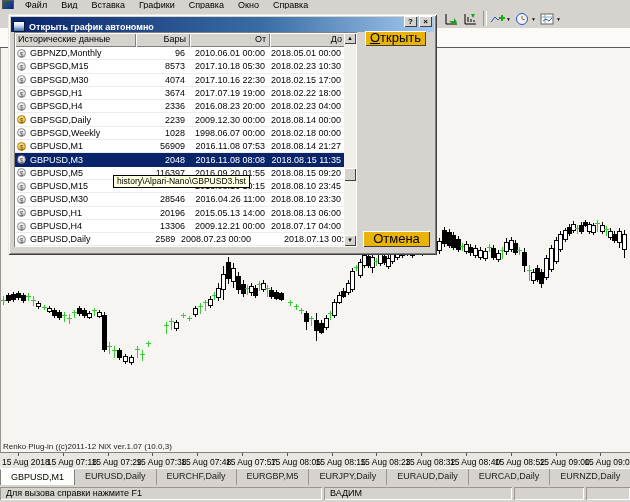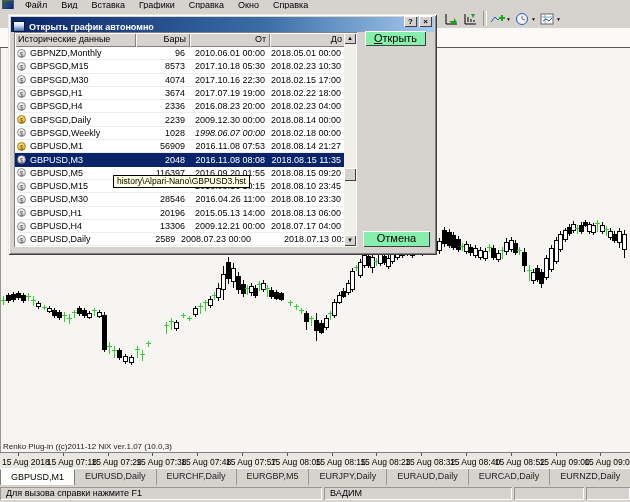--- a/index.html
+++ b/index.html
@@ -33,21 +33,21 @@
   
   #statusbar{position:absolute;left:0;top:485px;width:630px;height:17px;background:#d6d3ce;display:flex;gap:2px;padding-top:2px;box-sizing:border-box;}
   .status-cell{height:13px;box-shadow:inset 1px 1px 0 #9a968f, inset -1px -1px 0 #fff;padding:1px 6px;box-sizing:border-box;white-space:nowrap;overflow:hidden;}
   
   #dialog{position:absolute;left:8px;top:14px;width:429px;height:241px;background:#d6d3ce;z-index:10;
     box-shadow:inset 1px 1px 0 #e9e7e2, inset -1px -1px 0 #404040, inset 2px 2px 0 #fff, inset -2px -2px 0 #808080;}
   #dialog-title{position:absolute;left:3px;top:3px;right:3px;height:15px;background:linear-gradient(90deg,#0a246a,#3a6ea5 60%,#a6caf0);display:flex;align-items:flex-end;}
   #dialog-title .dicon{width:10px;height:9px;margin:0 4px 0 2px;background:linear-gradient(180deg,#ffffff 0%,#cfe0f5 40%,#3a6ea5 100%);border:1px solid #06143f;}
   #dialog-title .dtext{color:#fff;font-weight:bold;font-size:9px;white-space:nowrap;}
   .title-btn{position:absolute;top:2px;width:13px;height:11px;background:#d6d3ce;box-shadow:inset 1px 1px 0 #fff, inset -1px -1px 0 #404040;font-size:8px;font-weight:bold;text-align:center;line-height:11px;}
-  .win-btn{background:#86efac;box-shadow:inset 1px 1px 0 #fff, inset -1px -1px 0 #404040;font-size:11px;text-align:center;}
+  .win-btn{background:#eab308;box-shadow:inset 1px 1px 0 #fff, inset -1px -1px 0 #404040;font-size:13px;text-align:center;}
   #btn-open{position:absolute;left:357px;top:17px;width:61px;height:15px;line-height:14px;}
   #btn-cancel{position:absolute;left:355px;top:217px;width:67px;height:16px;line-height:15px;}
   #btn-open u{text-decoration:underline;}
   
   #list{position:absolute;left:6px;top:18px;width:343px;height:215px;background:#fff;box-shadow:inset 1px 1px 0 #808080, inset -1px -1px 0 #fff;padding:1px;box-sizing:border-box;overflow:hidden;}
   #list-header{display:flex;height:14px;}
   .hcell{background:#d6d3ce;box-shadow:inset 1px 1px 0 #fff, inset -1px -1px 0 #808080;padding:1px 4px 0 3px;box-sizing:border-box;white-space:nowrap;overflow:hidden;}
   .hcell.r{text-align:right;}
   .lrow{display:flex;height:13.3px;align-items:center;border-bottom:1px solid #ececec;box-sizing:border-box;}
   .lrow .c{white-space:nowrap;overflow:hidden;box-sizing:border-box;}
@@ -502,21 +502,21 @@
             <span class="c r" style="width: 54px;">2239</span>
             <span class="c r" style="width: 80px;">2009.12.30 00:00</span>
             <span class="c r" style="width: 76px;">2018.08.14 00:00</span>
           </div>
           <div class="lrow">
             <span class="c name" style="width: 121px;">
               <span class="coin">$</span>
               <span>GBPSGD,Weekly</span>
             </span>
             <span class="c r" style="width: 54px;">1028</span>
-            <span class="c r" style="width: 80px; font-style: italic;">1998.06.07 00:00</span>
+            <span class="c r" style="width: 80px;">1998.06.07 00:00</span>
             <span class="c r" style="width: 76px;">2018.02.18 00:00</span>
           </div>
           <div class="lrow">
             <span class="c name" style="width: 121px;">
               <span class="coin gold">$</span>
               <span>GBPUSD,M1</span>
             </span>
             <span class="c r" style="width: 54px;">56909</span>
             <span class="c r" style="width: 80px;">2016.11.08 07:53</span>
             <span class="c r" style="width: 76px;">2018.08.14 21:27</span>

